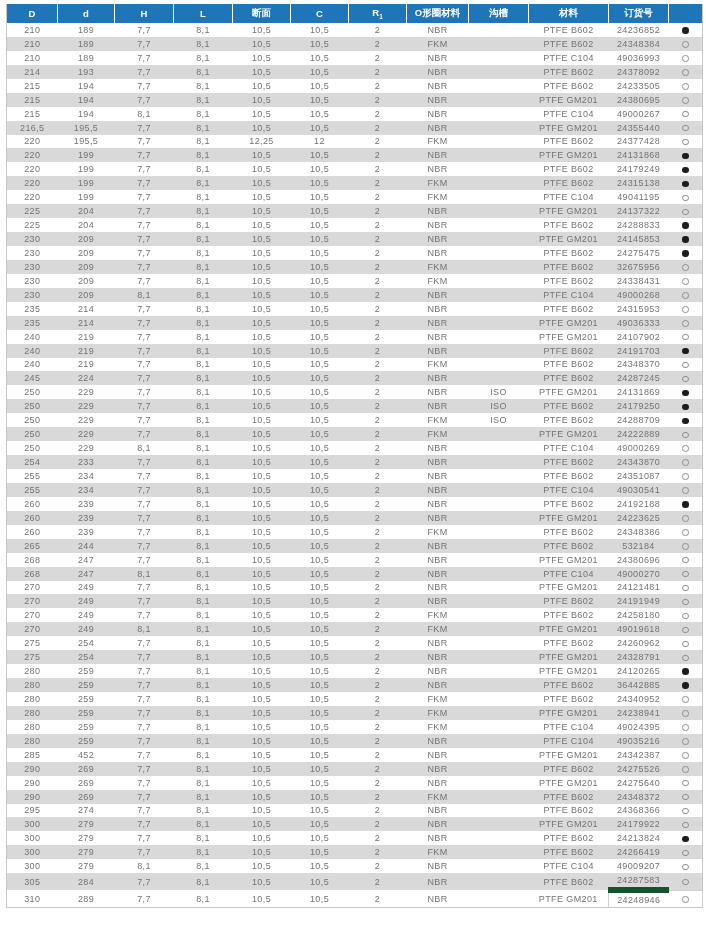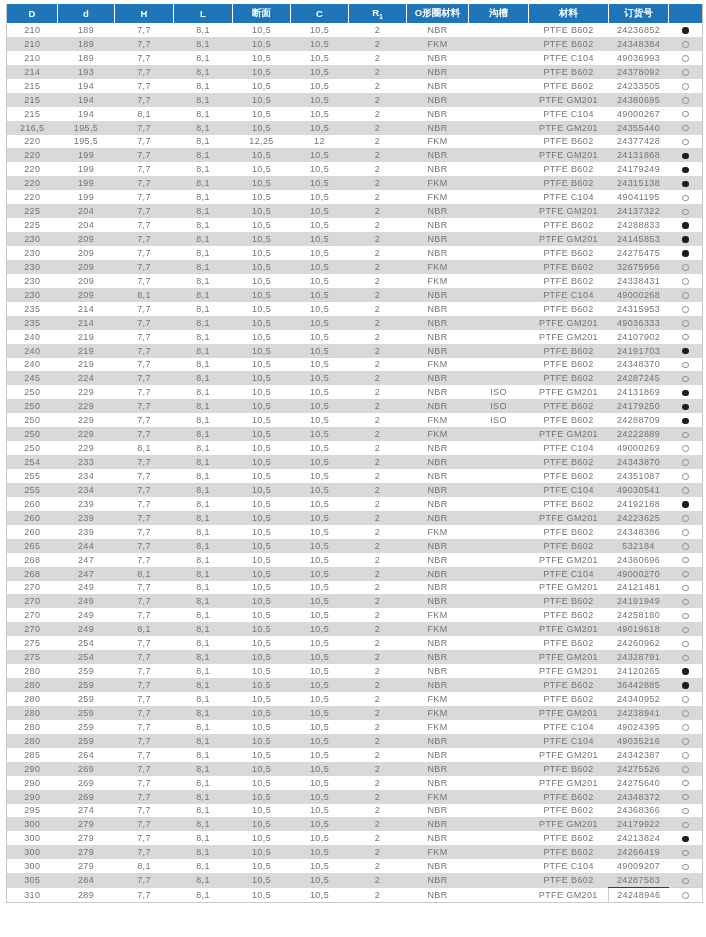--- a/index.html
+++ b/index.html
@@ -50,21 +50,21 @@
     text-align: center;
     vertical-align: middle;
     letter-spacing: 0.4px;
     white-space: nowrap;
     overflow: hidden;
   }
   tbody tr:nth-child(even) td { background: var(--stripe, #d9d9d9); }
   tbody tr:nth-child(odd) td { background: #ffffff; }
   
   tbody tr:last-child td:nth-child(11) {
-    border-top: 1px solid #14532d;
+    border-top: 6px solid #14532d;
     border-left: 1px solid #cfcfcf;
   }
   tbody tr:last-child td:nth-child(12) {
     border-top: 1px solid #cfcfcf;
     border-right: 1px solid #cfcfcf;
   }
   .dot {
     display: inline-block;
     width: 6.5px;
     height: 6.5px;
@@ -834,21 +834,21 @@
           <td>10,5</td>
           <td>2</td>
           <td>NBR</td>
           <td></td>
           <td>PTFE C104</td>
           <td>49035216</td>
           <td><span class="dot dot-empty"></span></td>
         </tr>
         <tr>
           <td>285</td>
-          <td>264</td>
+          <td>452</td>
           <td>7,7</td>
           <td>8,1</td>
           <td>10,5</td>
           <td>10,5</td>
           <td>2</td>
           <td>NBR</td>
           <td></td>
           <td>PTFE GM201</td>
           <td>24342387</td>
           <td><span class="dot dot-empty"></span></td>

